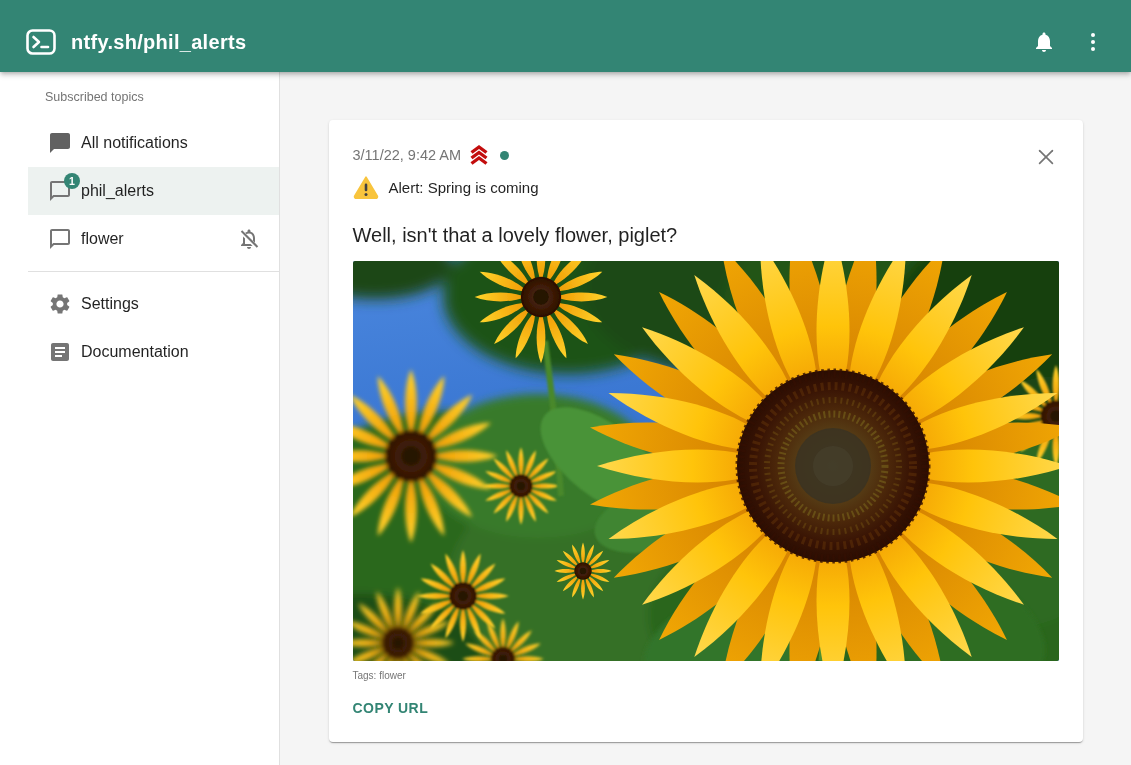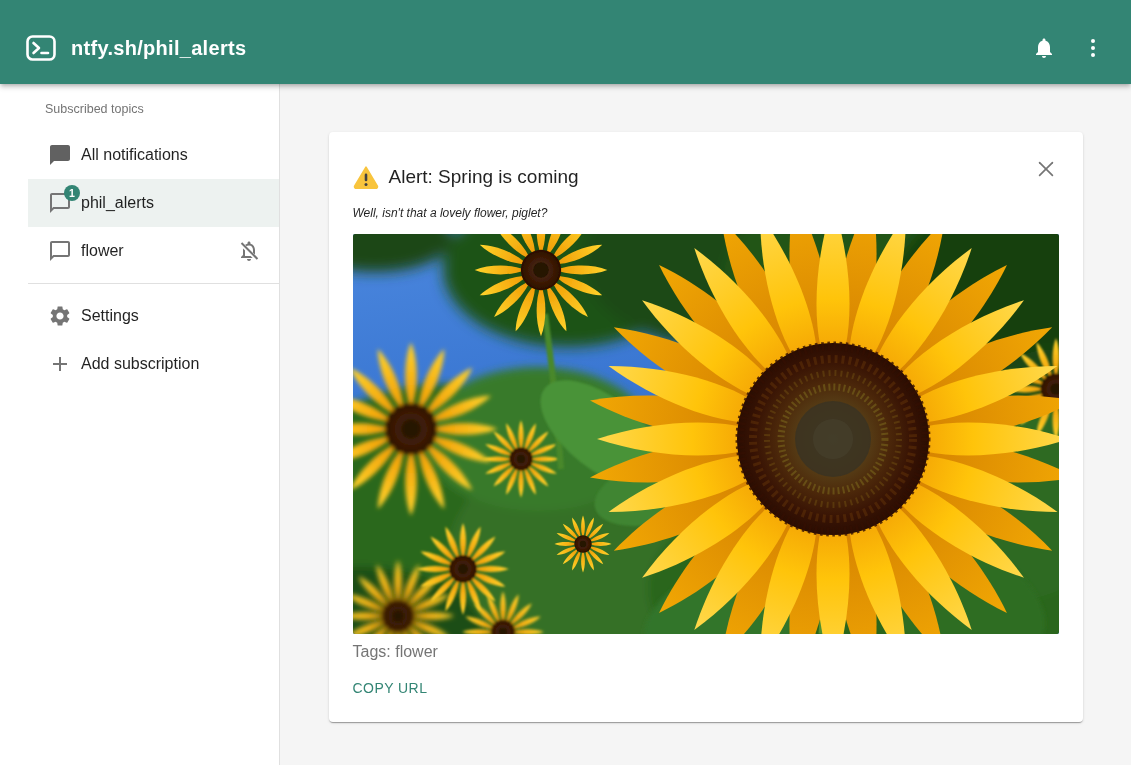--- a/index.html
+++ b/index.html
@@ -1,20 +1,20 @@
 <!DOCTYPE html>
 <html><head>
 <meta charset="utf-8">
 <style>
   * { box-sizing: border-box; }
   html,body { margin:0; padding:0; width:1131px; height:765px; overflow:hidden;
     font-family:"Liberation Sans", sans-serif; background:#fff; }
 
   
-  .appbar { height:84px; background:#338574; color:#fff; display:flex; align-items:center;
+  .appbar { height:72px; background:#338574; color:#fff; display:flex; align-items:center;
     padding:12px 26px 0 26px; box-shadow:0 2px 4px -1px rgba(0,0,0,.25), 0 4px 5px 0 rgba(0,0,0,.12);
     position:relative; z-index:10; }
   .appbar .logo { width:30px; height:26px; margin-right:15px; display:block; }
   .appbar-title { font-size:20px; font-weight:700; letter-spacing:.3px; }
   .appbar-spacer { flex:1; }
   .appbar-iconbtn { width:24px; height:24px; cursor:pointer; display:block; }
   .appbar-iconbtn + .appbar-iconbtn { margin-left:25px; }
 
   
   .layout { display:flex; height:701px; }
@@ -34,30 +34,30 @@
   
   .main { flex:1; background:#f5f5f5; overflow:hidden; }
   .card { width:754px; margin:48px auto 0; background:#fff; border-radius:4px; position:relative;
     box-shadow:0 2px 1px -1px rgba(0,0,0,.2), 0 1px 1px 0 rgba(0,0,0,.14), 0 1px 3px 0 rgba(0,0,0,.12);
     padding:24px 24px 18px; }
   .date-row { display:flex; align-items:center; color:#757575; font-size:14.5px; height:22px; }
   .prio-icon { width:24px; height:24px; margin-left:6px; }
   .new-dot { width:9px; height:9px; border-radius:50%; background:#338574; margin-left:9px; }
   .close-btn { position:absolute; top:26px; right:26px; width:22px; height:22px; cursor:pointer; }
   .card-title { display:flex; align-items:center; gap:10px; margin-top:9px;
-    font-size:19px; color:rgba(0,0,0,.87); font-weight:400; }
+    font-size:15px; color:rgba(0,0,0,.87); font-weight:400; }
   .warn-icon { width:26px; height:24px; flex-shrink:0; }
-  .card-body { margin-top:17px; font-size:12px; color:rgba(0,0,0,.87);font-style:italic; }
+  .card-body { margin-top:25px; font-size:20px; color:rgba(0,0,0,.87); }
   .attachment { margin-top:14px; width:706px; height:400px; border-radius:2px; overflow:hidden;
     cursor:pointer; line-height:0; }
   .attachment svg { display:block; }
-  .tags { margin-top:9px; font-size:16px; color:#757575; }
+  .tags { margin-top:9px; font-size:10px; color:#757575; }
   .actions { margin-top:11px; display:flex; gap:25px; margin-left:-2px; }
   .text-btn { background:none; border:none; color:#338574; font-family:inherit; font-size:14px;
-    font-weight:400; letter-spacing:.45px; padding:8px 2px; cursor:pointer; }
+    font-weight:700; letter-spacing:.45px; padding:8px 2px; cursor:pointer; }
 </style>
 </head>
 <body>
 
 <div class="appbar">
   <span class="logo">
     <svg viewBox="0 0 30 26" width="30" height="26">
         <rect x="1.5" y="1.5" width="27" height="23" rx="5" fill="none" stroke="#fff" stroke-width="2.6"></rect>
         <path d="M7.5 8 L13 13 L7.5 18" fill="none" stroke="#fff" stroke-width="2.6" stroke-linecap="round" stroke-linejoin="round"></path>
         <line x1="15.5" y1="18" x2="22" y2="18" stroke="#fff" stroke-width="2.6" stroke-linecap="round"></line>
@@ -124,34 +124,45 @@
 
     <div class="nav-item">
       <span class="nav-icon">
         <svg viewBox="0 0 24 24" width="24" height="24" fill="#757575">
             <path d="M19.14 12.94c.04-.3.06-.61.06-.94 0-.32-.02-.64-.07-.94l2.03-1.58c.18-.14.23-.41.12-.61l-1.92-3.32c-.12-.22-.37-.29-.59-.22l-2.39.96c-.5-.38-1.03-.7-1.62-.94l-.36-2.54c-.04-.24-.24-.41-.48-.41h-3.84c-.24 0-.43.17-.47.41l-.36 2.54c-.59.24-1.13.57-1.62.94l-2.39-.96c-.22-.08-.47 0-.59.22L2.74 8.87c-.12.21-.08.47.12.61l2.03 1.58c-.05.3-.09.63-.09.94s.02.64.07.94l-2.03 1.58c-.18.14-.23.41-.12.61l1.92 3.32c.12.22.37.29.59.22l2.39-.96c.5.38 1.03.7 1.62.94l.36 2.54c.05.24.24.41.48.41h3.84c.24 0 .44-.17.47-.41l.36-2.54c.59-.24 1.13-.56 1.62-.94l2.39.96c.22.08.47 0 .59-.22l1.92-3.32c.12-.22.07-.47-.12-.61l-2.01-1.58zM12 15.6c-1.98 0-3.6-1.62-3.6-3.6s1.62-3.6 3.6-3.6 3.6 1.62 3.6 3.6-1.62 3.6-3.6 3.6z"></path>
           </svg>
       </span>
       <span>Settings</span>
     </div>
 
-
     <div class="nav-item">
       <span class="nav-icon">
         <svg viewBox="0 0 24 24" width="24" height="24" fill="#757575">
-            <path d="M19 13h-6v6h-2v-6H5v-2h6V5h2v6h6v2z"></path>
-          </svg>
-      </span>
-      <span>Add subscription</span>
-    </div>
+            <path d="M19 3H5c-1.1 0-2 .9-2 2v14c0 1.1.9 2 2 2h14c1.1 0 2-.9 2-2V5c0-1.1-.9-2-2-2zm-5 14H7v-2h7v2zm3-4H7v-2h10v2zm0-4H7V7h10v2z"></path>
+          </svg>
+      </span>
+      <span>Documentation</span>
+    </div>
+
   </div>
 
   <div class="main">
     <div class="card">
 
+      <div class="date-row">
+        <span>3/11/22, 9:42 AM</span>
+        <span class="prio-icon">
+          <svg viewBox="0 0 24 24" width="24" height="24" fill="none" stroke="#c30d0d" stroke-width="3.4" stroke-linejoin="miter">
+              <path d="M4.5 9.5 L12 4 L19.5 9.5"></path>
+              <path d="M4.5 15 L12 9.5 L19.5 15"></path>
+              <path d="M4.5 20.5 L12 15 L19.5 20.5"></path>
+            </svg>
+        </span>
+        <span class="new-dot"></span>
+      </div>
 
       <span class="close-btn">
         <svg viewBox="0 0 24 24" width="22" height="22" stroke="#757575" stroke-width="1.8" stroke-linecap="round">
             <line x1="5" y1="5" x2="19" y2="19"></line>
             <line x1="19" y1="5" x2="5" y2="19"></line>
           </svg>
       </span>
 
       <div class="card-title">
         <span class="warn-icon">

